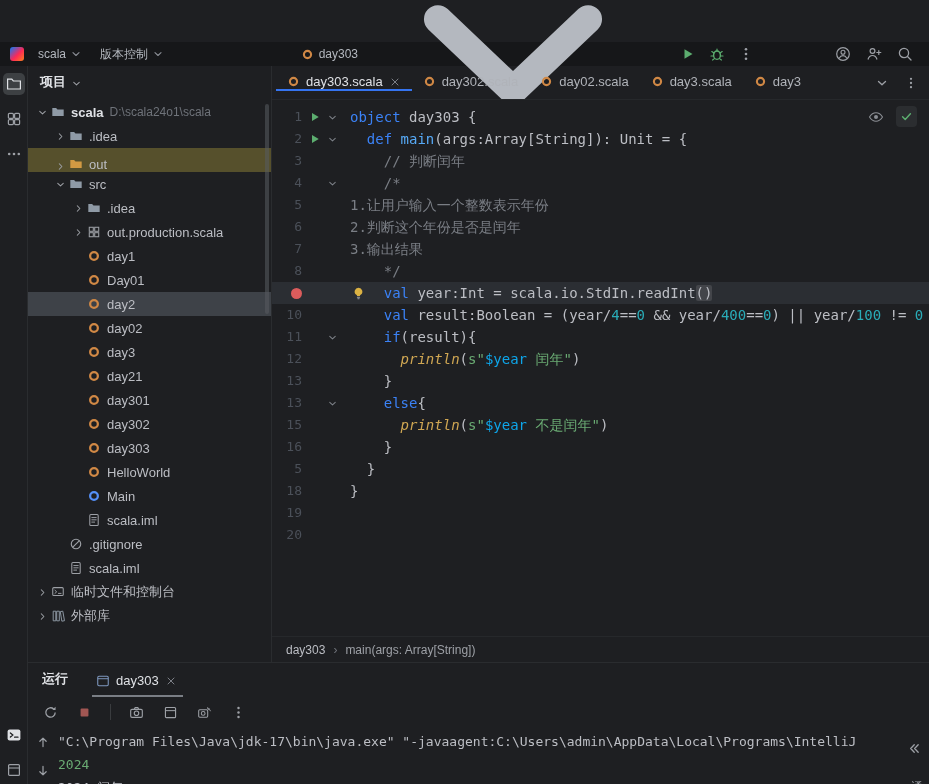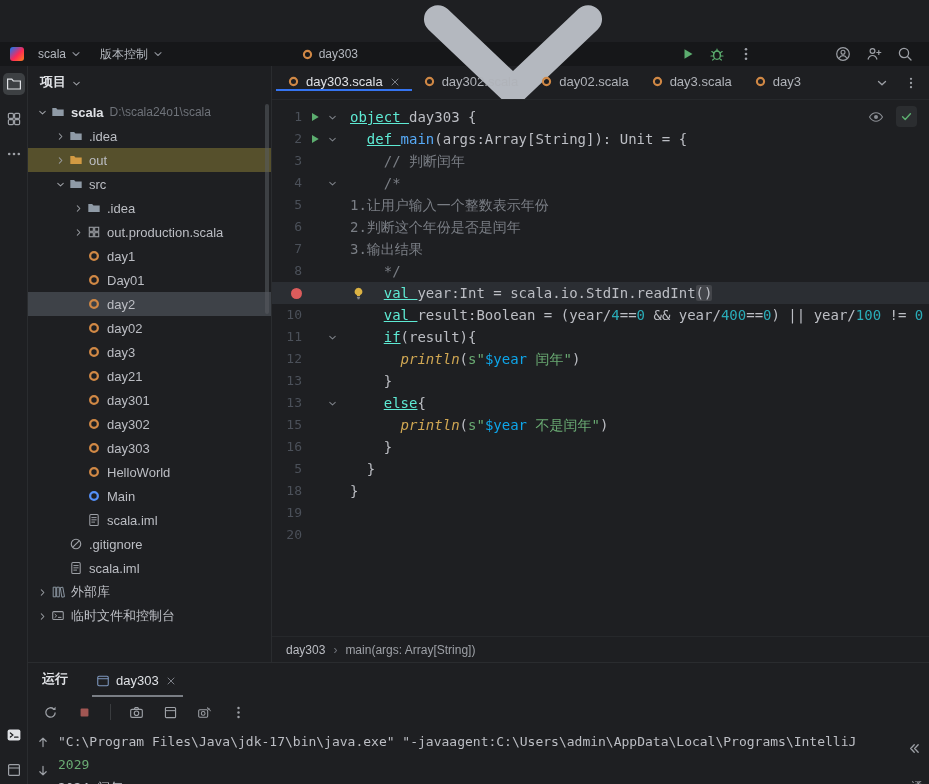--- a/index.html
+++ b/index.html
@@ -68,21 +68,21 @@
   .ln { width:34px; flex:none; display:flex; justify-content:flex-end; align-items:center; padding-right:4px; color:#4b5059; font-size:13px; }
   .cl.cur .ln { color:#a1a3ab; }
   .bp { width:11px; height:11px; border-radius:50%; background:#db5c5c; }
   .gr { width:18px; flex:none; display:flex; align-items:center; justify-content:center; }
   .gr svg { width:12px; height:12px; }
   .gf { width:16px; flex:none; display:flex; align-items:center; justify-content:center; color:#7d8188; }
   .gf svg { width:11px; height:11px; }
   .ctext { padding-left:10px; white-space:pre; }
   .bulb { position:absolute; left:79px; top:3px; width:15px; height:15px; }
   .bulb svg { width:15px; height:15px; }
-  .tk-k { color:#5eead4;text-decoration:underline; } .tk-p { color:#bcbec4; } .tk-c { color:#7a7e85; }
+  .tk-k { color:#3b82f6; } .tk-p { color:#bcbec4; } .tk-c { color:#7a7e85; }
   .tk-s { color:#6aab73; } .tk-num { color:#2aacb8; } .tk-f { color:#57aaf7; }
   .tk-call { color:#d0a753; font-style:italic; } .tk-itp { color:#0ea5e9; }
   .tk-b { color:#bcbec4; background:#43454a; border-radius:2px; }
   .insp { position:absolute; top:6px; right:12px; display:flex; gap:12px; align-items:center; }
   .insp .eye { width:16px; height:16px; color:#8b8e94; }
   .insp .ok { width:21px; height:21px; background:#2b2d30; border-radius:4px; display:flex; align-items:center; justify-content:center; }
   .insp .ok svg { width:13px; height:13px; }
 
   .crumbs { height:26px; flex:none; border-top:1px solid #26282b; display:flex; align-items:center; gap:8px; padding-left:14px; font-size:12px; color:#9da0a6; }
   .crumb-first { color:#bcbec4; }
@@ -260,21 +260,21 @@
                     <path d="M6.2 4l3.8 4-3.8 4" stroke="currentColor" stroke-width="1.5" stroke-linecap="round" stroke-linejoin="round"></path>
                   </svg>
                 </span>
                 <span class="tico ic-folder">
                   <svg viewBox="0 0 16 16" width="100%" height="100%" fill="none" xmlns="http://www.w3.org/2000/svg">
                     <path d="M1.5 3.5h4.3L7.4 5h7.1v7.5h-13z" fill="currentColor"></path>
                   </svg>
                 </span>
                 <span class="tlabel">.idea</span>
               </div>
-              <div class="trow hl-out" style="padding-left: 24px;">
+              <div class="trow hl-out" style="padding-left: 24px; align-items: flex-end;">
                 <span class="chev-slot">
                   <svg viewBox="0 0 16 16" width="100%" height="100%" fill="none" xmlns="http://www.w3.org/2000/svg">
                     <path d="M6.2 4l3.8 4-3.8 4" stroke="currentColor" stroke-width="1.5" stroke-linecap="round" stroke-linejoin="round"></path>
                   </svg>
                 </span>
                 <span class="tico ic-folder-orange">
                   <svg viewBox="0 0 16 16" width="100%" height="100%" fill="none" xmlns="http://www.w3.org/2000/svg">
                     <path d="M1.5 3.5h4.3L7.4 5h7.1v7.5h-13z" fill="currentColor"></path>
                   </svg>
                 </span>
@@ -450,41 +450,41 @@
                   </svg>
                 </span>
                 <span class="tlabel">scala.iml</span>
               </div>
               <div class="trow" style="padding-left: 6px;">
                 <span class="chev-slot">
                   <svg viewBox="0 0 16 16" width="100%" height="100%" fill="none" xmlns="http://www.w3.org/2000/svg">
                     <path d="M6.2 4l3.8 4-3.8 4" stroke="currentColor" stroke-width="1.5" stroke-linecap="round" stroke-linejoin="round"></path>
                   </svg>
                 </span>
+                <span class="tico ic-dim">
+                  <svg viewBox="0 0 16 16" width="100%" height="100%" fill="none" xmlns="http://www.w3.org/2000/svg">
+                    <rect x="2" y="3" width="12" height="9" rx="1.2" stroke="currentColor" stroke-width="1.2"></rect>
+                    <path d="M4.5 6l2 1.8-2 1.8M8.5 9.6h3" stroke="currentColor" stroke-width="1.1" stroke-linecap="round"></path>
+                  </svg>
+                </span>
+                <span class="tlabel">临时文件和控制台</span>
+              </div>
+              <div class="trow" style="padding-left: 6px;">
+                <span class="chev-slot">
+                  <svg viewBox="0 0 16 16" width="100%" height="100%" fill="none" xmlns="http://www.w3.org/2000/svg">
+                    <path d="M6.2 4l3.8 4-3.8 4" stroke="currentColor" stroke-width="1.5" stroke-linecap="round" stroke-linejoin="round"></path>
+                  </svg>
+                </span>
                 <span class="tico ic-folder">
                   <svg viewBox="0 0 16 16" width="100%" height="100%" fill="none" xmlns="http://www.w3.org/2000/svg">
                     <path d="M2.5 2.5h3v11h-3zM6.5 2.5h3v11h-3z" stroke="currentColor" stroke-width="1.1"></path>
                     <path d="M10.6 3l2.9-.5 1.9 10.9-3 .5z" stroke="currentColor" stroke-width="1.1"></path>
                   </svg>
                 </span>
                 <span class="tlabel">外部库</span>
-              </div>
-              <div class="trow" style="padding-left: 6px;">
-                <span class="chev-slot">
-                  <svg viewBox="0 0 16 16" width="100%" height="100%" fill="none" xmlns="http://www.w3.org/2000/svg">
-                    <path d="M6.2 4l3.8 4-3.8 4" stroke="currentColor" stroke-width="1.5" stroke-linecap="round" stroke-linejoin="round"></path>
-                  </svg>
-                </span>
-                <span class="tico ic-dim">
-                  <svg viewBox="0 0 16 16" width="100%" height="100%" fill="none" xmlns="http://www.w3.org/2000/svg">
-                    <rect x="2" y="3" width="12" height="9" rx="1.2" stroke="currentColor" stroke-width="1.2"></rect>
-                    <path d="M4.5 6l2 1.8-2 1.8M8.5 9.6h3" stroke="currentColor" stroke-width="1.1" stroke-linecap="round"></path>
-                  </svg>
-                </span>
-                <span class="tlabel">临时文件和控制台</span>
               </div>
             </div>
           <div class="tree-scrollbar"></div>
         </div>
 
         <div class="editor-col">
           <div class="tabs">
             <div style="display:flex">
                 <div class="tab active">
                   <span class="tico-s" style="width: 13px; height: 13px; flex: 0 0 auto; display: flex;">
@@ -794,21 +794,21 @@
                   <path d="M8 2.8v9.6M4.4 8.8L8 12.4l3.6-3.6" stroke="currentColor" stroke-width="1.4" stroke-linecap="round" stroke-linejoin="round"></path>
                 </svg>
               </span>
             <span class="tbi">
                 <svg viewBox="0 0 16 16" width="100%" height="100%" fill="none" xmlns="http://www.w3.org/2000/svg">
                   <path d="M2.6 4.6h10.8M2.6 8h8.4a2.2 2.2 0 1 1 0 4.4H9" stroke="currentColor" stroke-width="1.2" stroke-linecap="round"></path>
                   <path d="M10.6 10.4L8.8 12.2l1.8 1.8" stroke="currentColor" stroke-width="1.2"></path>
                 </svg>
               </span>
           </div>
-          <div class="con-lines"><div class="cline out">"C:\Program Files\Java\jdk-17\bin\java.exe" "-javaagent:C:\Users\admin\AppData\Local\Programs\IntelliJ</div><div class="cline input">2029</div><div class="cline out">2024 闰年</div></div>
+          <div class="con-lines"><div class="cline out">"C:\Program Files\Java\jdk-17\bin\java.exe" "-javaagent:C:\Users\admin\AppData\Local\Programs\IntelliJ</div><div class="cline input">2024</div><div class="cline out">2024 闰年</div></div>
           <span class="con-right"><svg viewBox="0 0 16 16" width="100%" height="100%" fill="none" xmlns="http://www.w3.org/2000/svg">
                 <path d="M8.8 4L5 8l3.8 4M13 4L9.2 8l3.8 4" stroke="currentColor" stroke-width="1.4" stroke-linecap="round" stroke-linejoin="round"></path>
               </svg></span>
           <span class="vtab">通知</span>
         </div>
       </div>
     </div>
   </div>
 
 </div>

